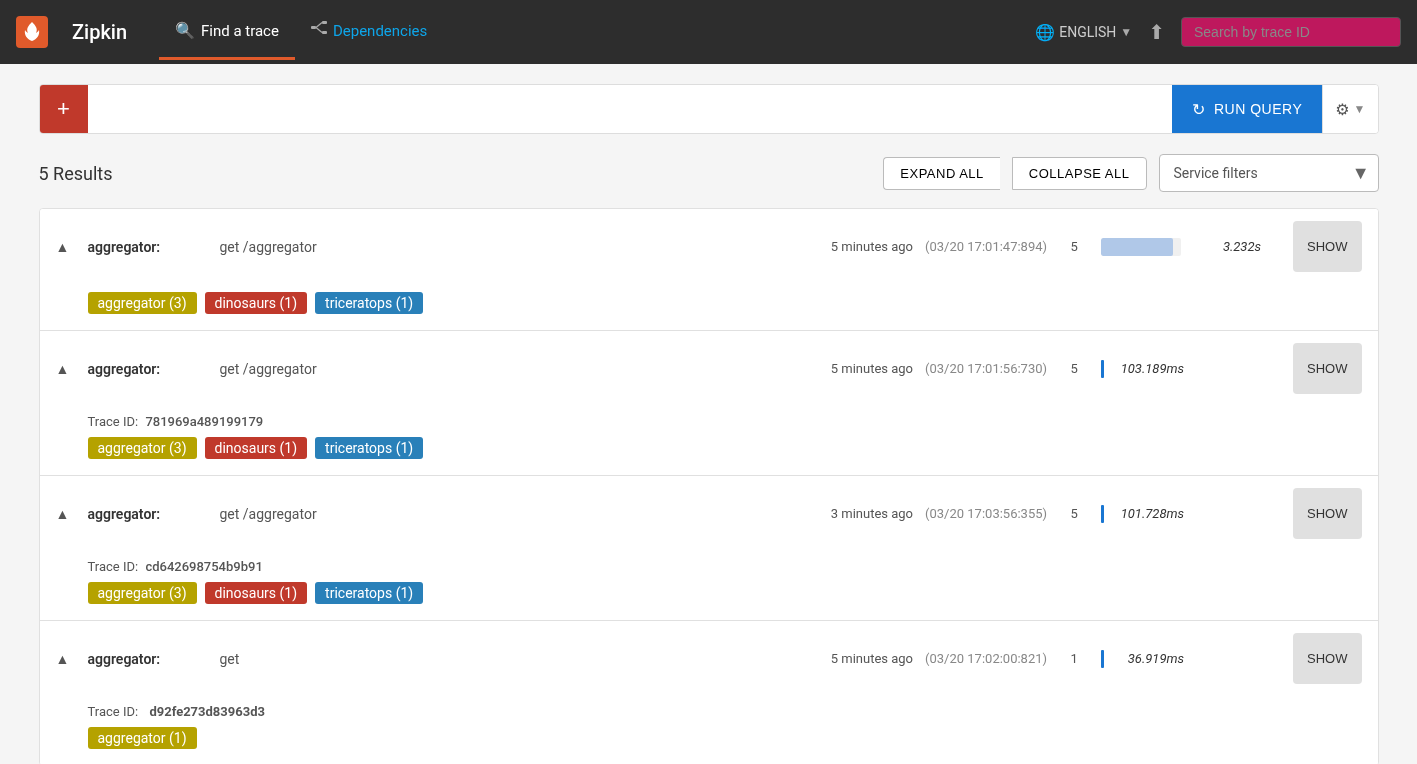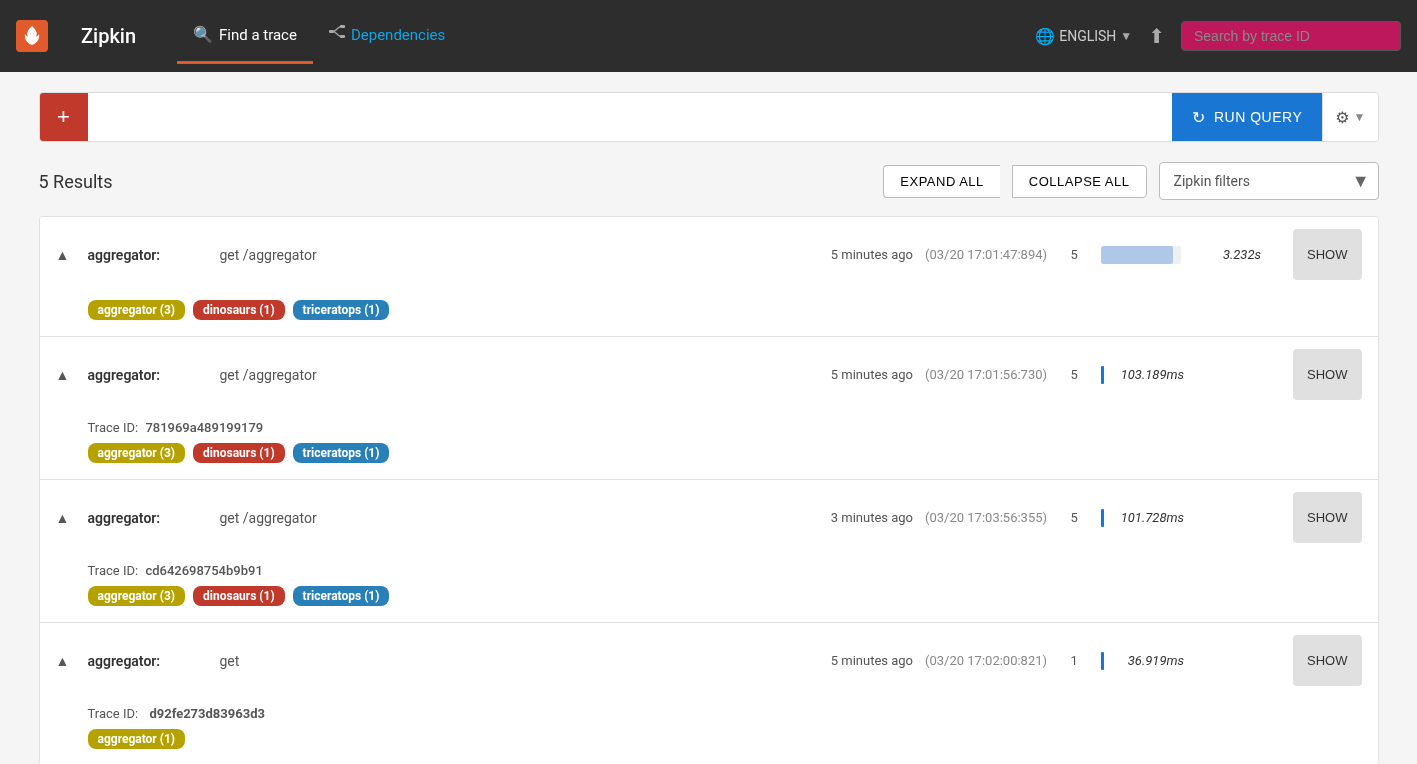--- a/index.html
+++ b/index.html
@@ -1,25 +1,25 @@
 <!DOCTYPE html>
 <html><head>
   <meta charset="utf-8">
   <style>
     * { box-sizing: border-box; margin: 0; padding: 0; }
     body { font-family: 'Roboto', Arial, sans-serif; background: #f5f5f5; font-size: 14px; color: #333; }
 
     
     .navbar {
       background: #2d2d2d;
-      height: 72px;
+      height: 64px;
       display: flex;
       align-items: center;
       padding: 0 16px;
-      gap: 33px;
+      gap: 24px;
     }
     .navbar-logo {
       width: 32px; height: 32px;
       background: #e05a2b;
       border-radius: 4px;
       display: flex; align-items: center; justify-content: center;
       font-size: 18px; color: white; font-weight: bold;
       flex-shrink: 0;
     }
     .navbar-brand {
@@ -295,23 +295,23 @@
       color: #555;
       margin-bottom: 8px;
     }
     .trace-tags {
       display: flex;
       gap: 8px;
       flex-wrap: wrap;
     }
     .tag {
       padding: 3px 10px;
-      border-radius: 8px;
-      font-size: 12px;
-      font-weight: 700;
+      border-radius: 3px;
+      font-size: 14px;
+      font-weight: 400;
       color: white;
     }
     .tag-aggregator { background: #b5a200; }
     .tag-dinosaurs { background: #c0392b; }
     .tag-triceratops { background: #2980b9; }
 
     
     .thin-bar {
       width: 3px;
       height: 18px;
@@ -372,21 +372,21 @@
       <span style="font-size:16px;">⚙</span>
       <span style="font-size:12px; color:#888;">▼</span>
     </button>
   </div>
 
   <div class="results-header">
     <span class="results-count">5 Results</span>
     <button class="expand-btn">EXPAND ALL</button>
     <button class="collapse-btn">COLLAPSE ALL</button>
     <div class="service-filter-container">
-      <span class="service-filter-label">Zipkin filters</span>
+      <span class="service-filter-label">Service filters</span>
       <span class="service-filter-arrow">▼</span>
     </div>
   </div>
 
   <div class="trace-results">
 
     <div class="trace-item">
       <div class="trace-summary-row">
         <span class="chevron-icon">▲</span>
         <span class="trace-service-name">aggregator:</span>

